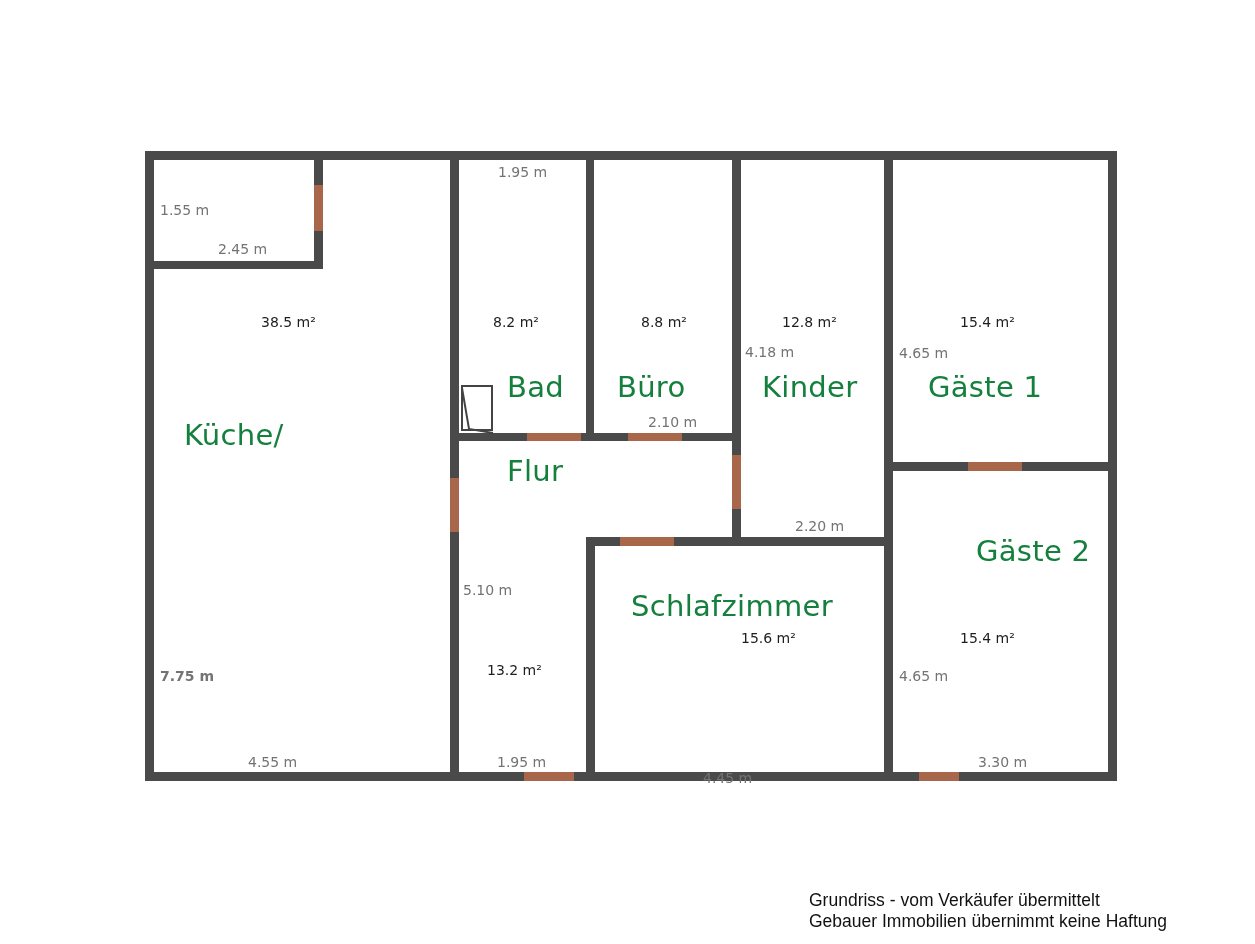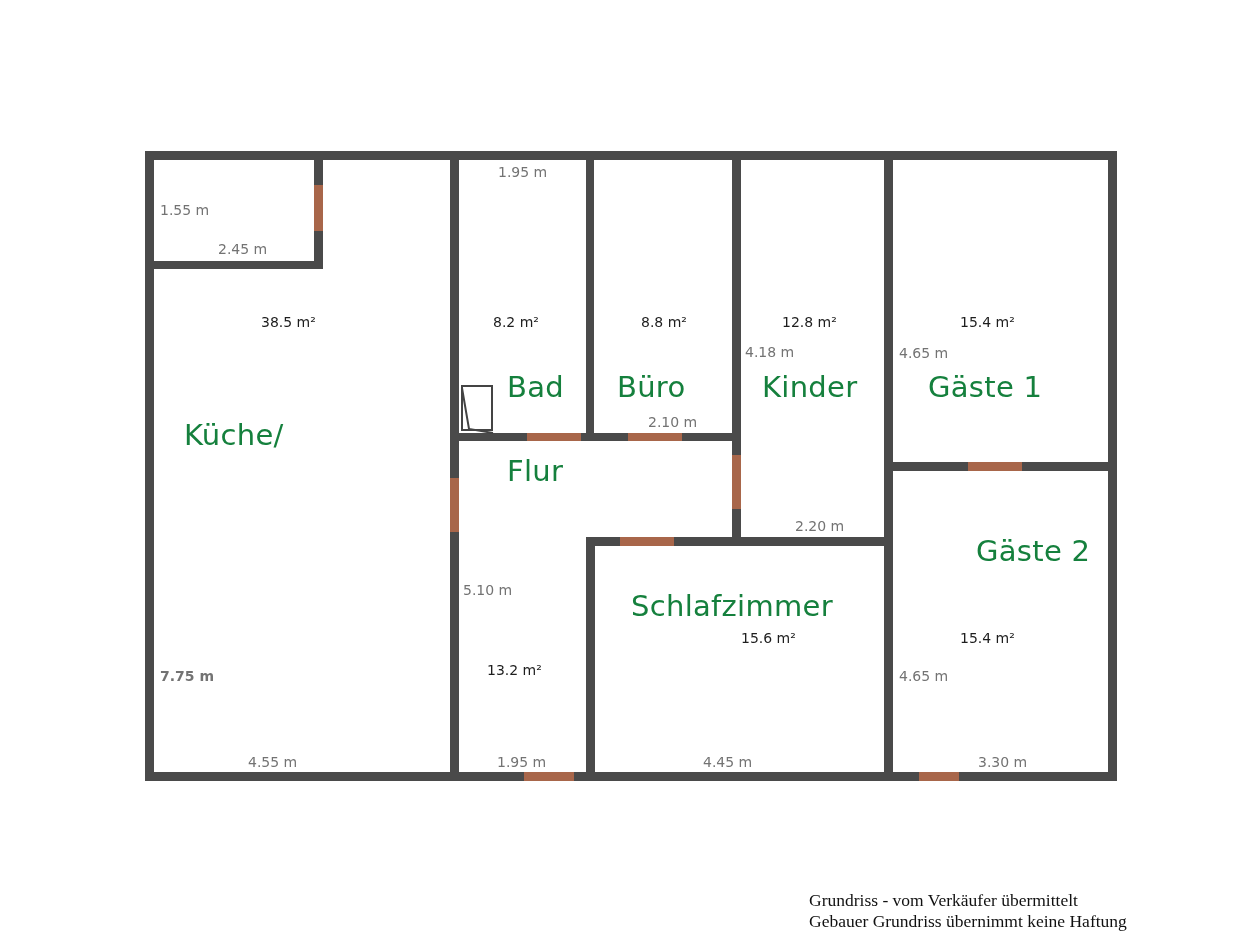--- a/index.html
+++ b/index.html
@@ -3,21 +3,21 @@
 <meta charset="utf-8">
 <style>
   html, body { margin:0; padding:0; background:#ffffff; }
   body { width:1255px; height:944px; position:relative; overflow:hidden; font-family:"DejaVu Sans", sans-serif; color:#222; }
   .plan { position:absolute; left:0; top:0; width:1255px; height:944px; }
   .wall { position:absolute; background:#4a4a4a; }
   .door { position:absolute; background:#a8664a; }
   .room-label { position:absolute; font-size:29px; color:#15803d; white-space:nowrap; line-height:1.2; letter-spacing:0.3px; }
   .area { position:absolute; font-size:14px; color:#1e1e1e; white-space:nowrap; }
   .dim { position:absolute; font-size:14px; color:#737373; white-space:nowrap; }
-  .caption { position:absolute; left:809px; top:890px; font-family:Liberation Serif, serif; font-size:17.5px; line-height:21px; color:#111; }
+  .caption { position:absolute; left:809px; top:890px; font-family:Liberation Sans, sans-serif; font-size:17.5px; line-height:21px; color:#111; }
   .shower { position:absolute; left:461px; top:385px; width:32px; height:46px; border:2px solid #444; border-right-width:2px; box-sizing:border-box; background:#fff; }
 </style>
 </head>
 <body>
 
 <div class="plan">
 
   <div class="wall" style="left:145px; top:151px; width:972px; height:9px;"></div>
   <div class="wall" style="left:145px; top:772px; width:972px; height:9px;"></div>
   <div class="wall" style="left:145px; top:151px; width:9px; height:630px;"></div>
@@ -81,21 +81,21 @@
   <div class="dim" style="left:218px; top:241px;">2.45 m</div>
   <div class="dim" style="left:160px; top:668px;font-weight:bold;">7.75 m</div>
   <div class="dim" style="left:248px; top:754px;">4.55 m</div>
   <div class="dim" style="left:498px; top:164px;">1.95 m</div>
   <div class="dim" style="left:648px; top:414px;">2.10 m</div>
   <div class="dim" style="left:745px; top:344px;">4.18 m</div>
   <div class="dim" style="left:795px; top:518px;">2.20 m</div>
   <div class="dim" style="left:899px; top:345px;">4.65 m</div>
   <div class="dim" style="left:463px; top:582px;">5.10 m</div>
   <div class="dim" style="left:497px; top:754px;">1.95 m</div>
-  <div class="dim" style="left:703px; top:754px;text-align:right;">4.45 m</div>
+  <div class="dim" style="left:703px; top:770px;text-align:right;">4.45 m</div>
   <div class="dim" style="left:899px; top:668px;">4.65 m</div>
   <div class="dim" style="left:978px; top:754px;">3.30 m</div>
 </div>
 
 <div class="caption">
   <div>Grundriss - vom Verkäufer übermittelt</div>
-  <div>Gebauer Grundriss übernimmt keine Haftung</div>
+  <div>Gebauer Immobilien übernimmt keine Haftung</div>
 </div>
 
 </body></html>

